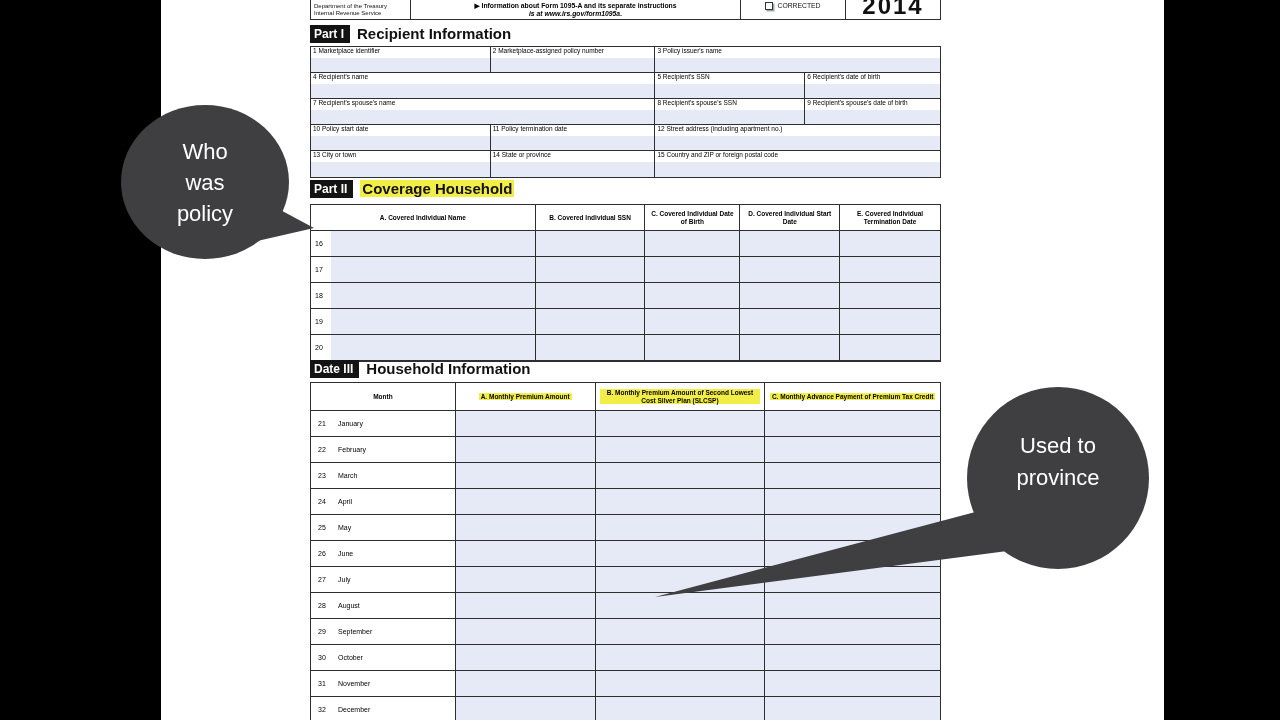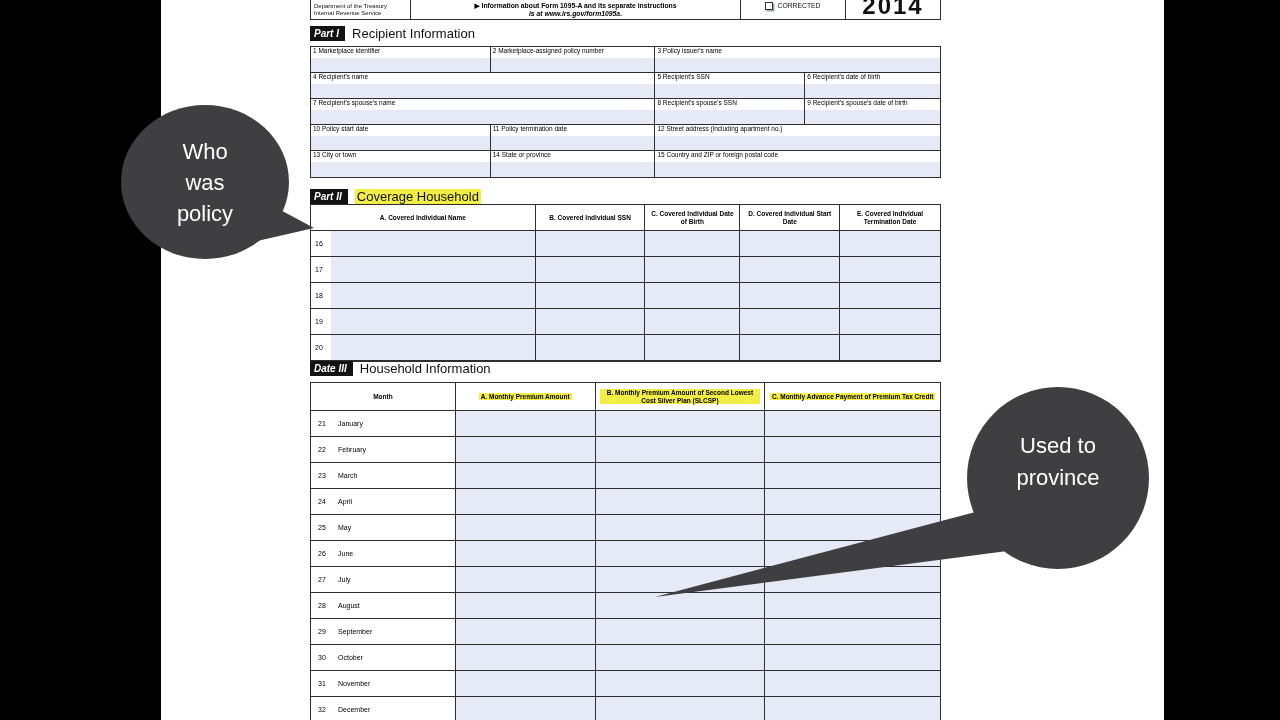--- a/index.html
+++ b/index.html
@@ -16,22 +16,22 @@
   .seg.info{flex:1;text-align:center;font-size:6.8px;line-height:8px;padding-top:2px;color:#000}
   .seg.corr{width:105px;border-left:1px solid var(--line,#2e2e2e);display:flex;justify-content:center;gap:4px;padding-top:2px}
   .cb{width:8px;height:8px;border:1px solid #333;background:#fff;box-shadow:1.5px 1.5px 0 #9aa;display:inline-block}
   .clab{font-size:6.8px;color:#111}
   .seg.yr{width:95px;border-left:1px solid var(--line,#2e2e2e);overflow:hidden}
   .yrtext{font-size:24px;font-weight:bold;letter-spacing:2px;text-align:center;margin-top:-8px;color:#111}
   .b{font-weight:bold}.i{font-style:italic}
 
   
   .part-bar{position:absolute;left:149px;display:flex;align-items:center;gap:7px;height:13px}
-  .part-tag{background:#131313;color:#fff;font-style:italic;font-weight:bold;font-size:10px;padding:2px 6px 2px 4px;white-space:nowrap}
-  .part-title{font-weight:normal;font-size:13px;color:#111;white-space:nowrap}
+  .part-tag{background:#131313;color:#fff;font-weight:bold;font-size:12px;padding:2px 6px 2px 4px;white-space:nowrap}
+  .part-title{font-weight:bold;font-size:15px;color:#111;white-space:nowrap}
   .hl{background:var(--hl,#f3ee46);padding:0 2px;box-decoration-break:clone;-webkit-box-decoration-break:clone}
 
   
   .tbl{position:absolute;left:149px;width:631px;border:1px solid var(--line,#2e2e2e);background:#fff}
   .prow,.p2-row,.p2-head,.p3-head,.mrow{display:flex;border-bottom:1px solid var(--line,#2e2e2e)}
   .prow{height:26px}
   .tbl .last{border-bottom:none}
 
   
   .fcell{border-right:1px solid var(--line,#2e2e2e);display:flex;flex-direction:column}
@@ -165,21 +165,21 @@
           <div class="lb">14  State or province</div>
           <div class="fill"></div>
         </div>
         <div class="fcell w285 end">
           <div class="lb">15  Country and ZIP or foreign postal code</div>
           <div class="fill"></div>
         </div>
       </div>
     </div>
 
-    <div class="part-bar" style="top:190px">
+    <div class="part-bar" style="top:182px">
       <span class="part-tag">Part II</span>
       <span class="part-title hl">Coverage Household</span>
     </div>
 
     <div class="tbl" style="top:204px">
       <div class="p2-head">
         <div class="hc ca">A. Covered Individual Name</div>
         <div class="hc cbw">B. Covered Individual SSN</div>
         <div class="hc cc">C. Covered Individual Date of Birth</div>
         <div class="hc cd">D. Covered Individual Start Date</div>

